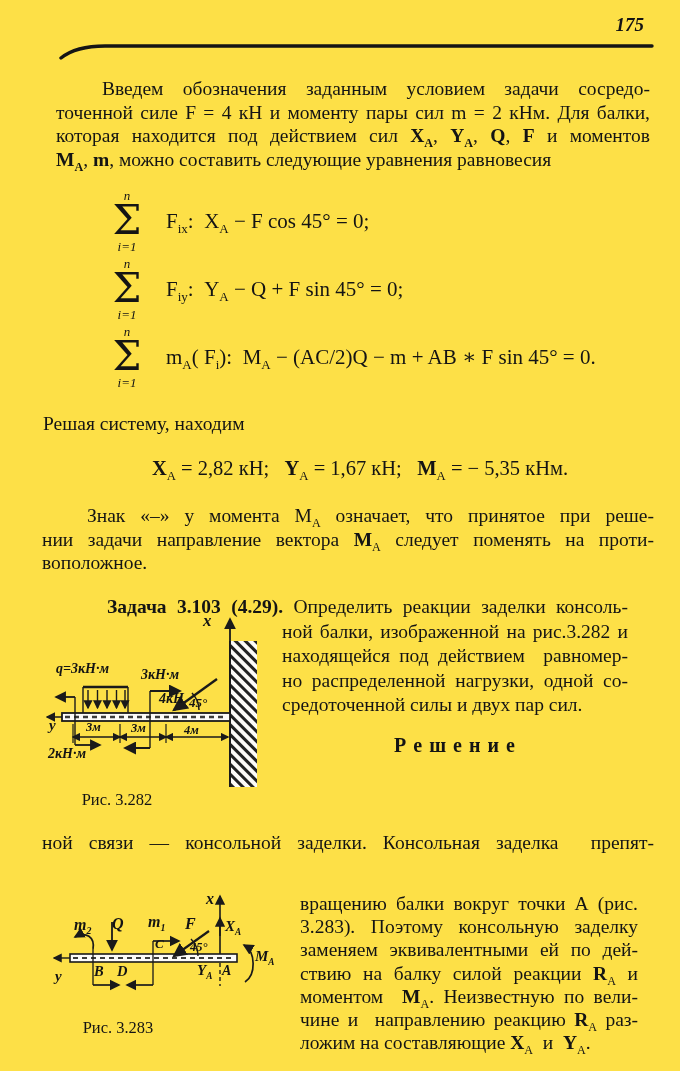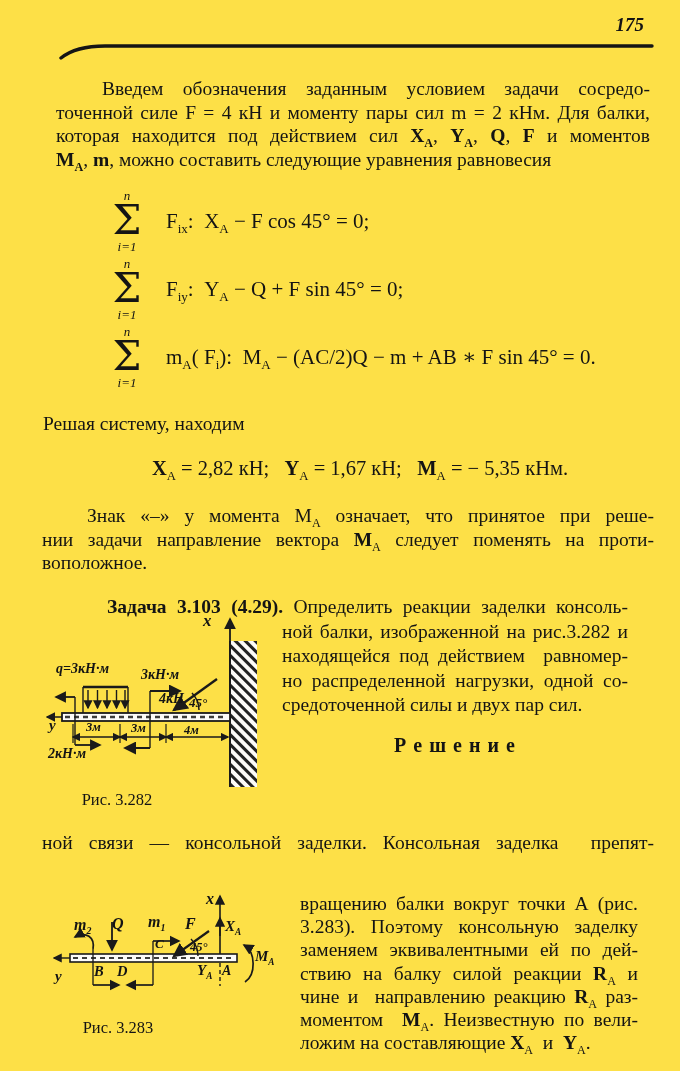--- a/index.html
+++ b/index.html
@@ -207,18 +207,18 @@
   <div class="fig-label" style="left:94px; top:963px; font-size:14.5px;">B</div>
   <div class="fig-label" style="left:117px; top:963px; font-size:14.5px;">D</div>
   <div class="fig-label" style="left:55px; top:968px; font-size:15px;">y</div>
   <div class="fig-caption" style="left:66px; top:1018px; width:104px;">Рис. 3.283</div>
 
   <div class="abs txt" style="left:300px; top:876px; width:338px; line-height:23.2px;margin-top:16px;">
     <div class="jline">вращению балки вокруг точки А (рис.</div>
     <div class="jline">3.283). Поэтому консольную заделку</div>
     <div class="jline">заменяем эквивалентными ей по дей-</div>
     <div class="jline">ствию на балку силой реакции <b>R</b><sub>A</sub> и</div>
+    <div class="jline">моментом &nbsp;<b>M</b><sub>A</sub>. Неизвестную по вели-</div>
     <div class="jline">чине и &nbsp;направлению реакцию <b>R</b><sub>A</sub> раз-</div>
-    <div class="jline">моментом &nbsp;<b>M</b><sub>A</sub>. Неизвестную по вели-</div>
     <div>ложим на составляющие <b>X</b><sub>A</sub> &nbsp;и &nbsp;<b>Y</b><sub>A</sub>.</div>
   </div>
 
 </div>
 
 </body></html>

